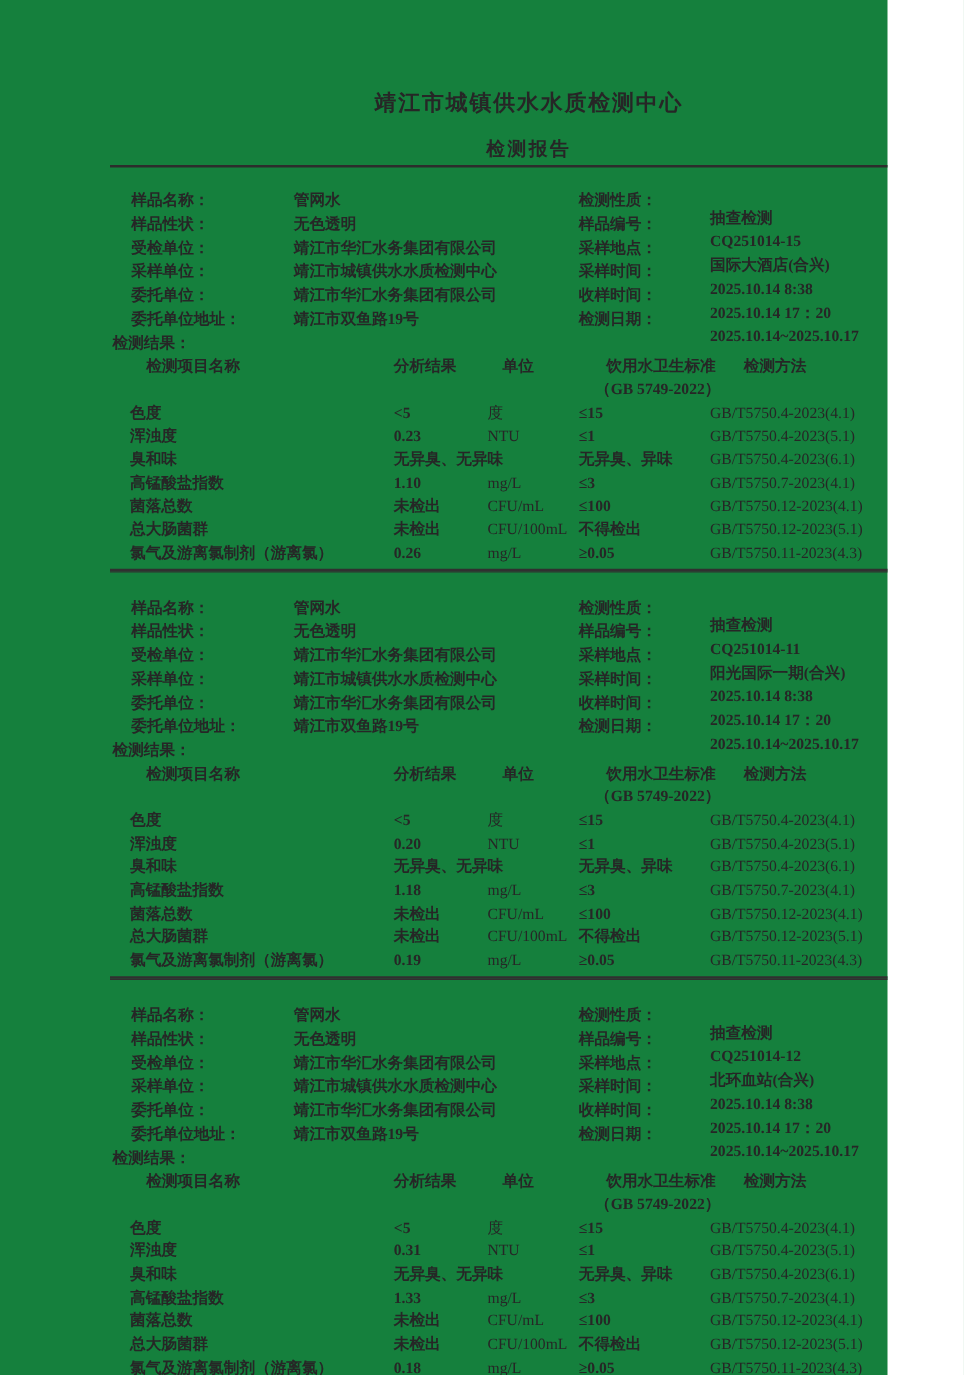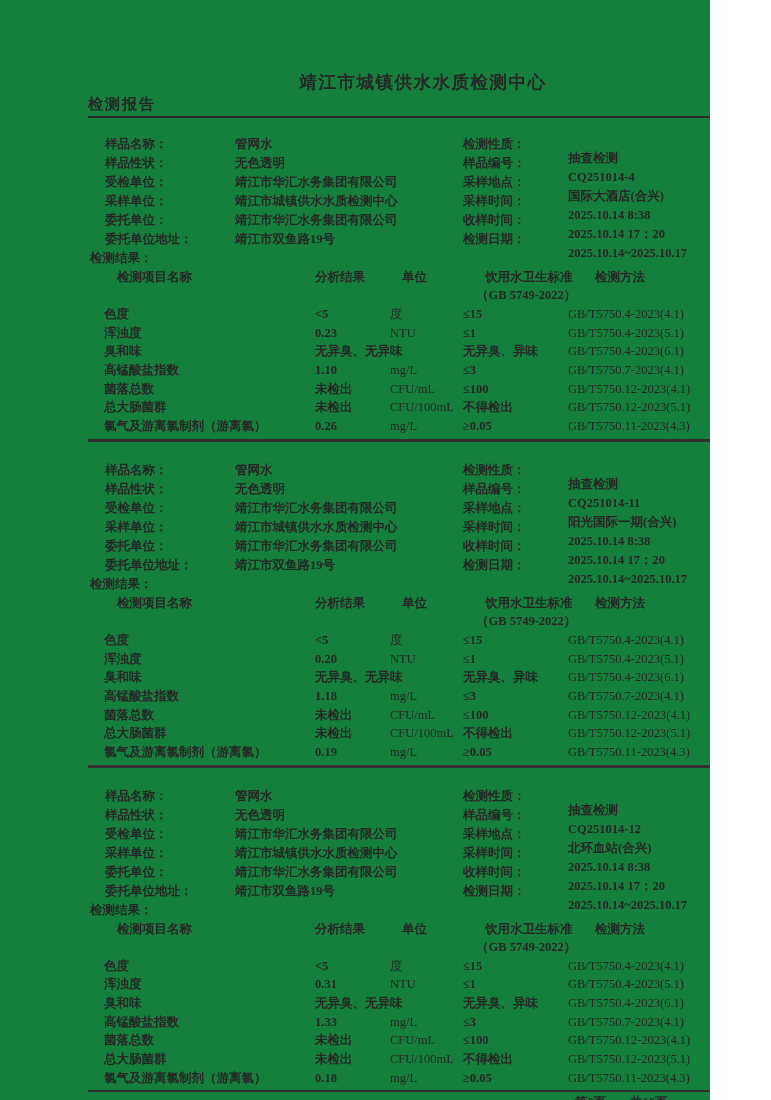--- a/index.html
+++ b/index.html
@@ -8,21 +8,21 @@
     position:relative;
     width:710px; height:1100px;
     background:#15803d;
     font-family:"Liberation Serif","DejaVu Serif",serif;
     color:#262626;
     overflow:hidden;
   }
   .content { position:absolute; left:88px; top:0; width:670px; }
 
   .org-title { font-size:17.5px; font-weight:700; text-align:center; margin-top:72px; letter-spacing:1.5px; line-height:21px; }
-  .report-title { font-size:15px; font-weight:700; text-align:left; margin-top:2px; letter-spacing:2px; line-height:18px; }
+  .report-title { font-size:15px; font-weight:700; text-align:center; margin-top:18px; letter-spacing:2px; line-height:18px; }
   .topline { border-top:2.4px solid #2c2c2c; margin-top:3px; }
 
   .report-section { padding-top:17px; }
 
   .irow { position:relative; height:19px; }
   .c { position:absolute; top:0; white-space:nowrap; font-size:12.5px; line-height:19px; font-weight:600; }
   .il  { left:17px; }
   .ilv { left:147px; }
   .irl { left:375px; }
   .irv { left:480px;margin-top:14px; }
@@ -68,21 +68,21 @@
       <div class="irow">
         <span class="c il">样品名称：</span>
         <span class="c ilv">管网水</span>
         <span class="c irl">检测性质：</span>
         <span class="c irv">抽查检测</span>
       </div>
       <div class="irow">
         <span class="c il">样品性状：</span>
         <span class="c ilv">无色透明</span>
         <span class="c irl">样品编号：</span>
-        <span class="c irv">CQ251014-4</span>
+        <span class="c irv">CQ251014-15</span>
       </div>
       <div class="irow">
         <span class="c il">受检单位：</span>
         <span class="c ilv">靖江市华汇水务集团有限公司</span>
         <span class="c irl">采样地点：</span>
         <span class="c irv">国际大酒店(合兴)</span>
       </div>
       <div class="irow">
         <span class="c il">采样单位：</span>
         <span class="c ilv">靖江市城镇供水水质检测中心</span>

